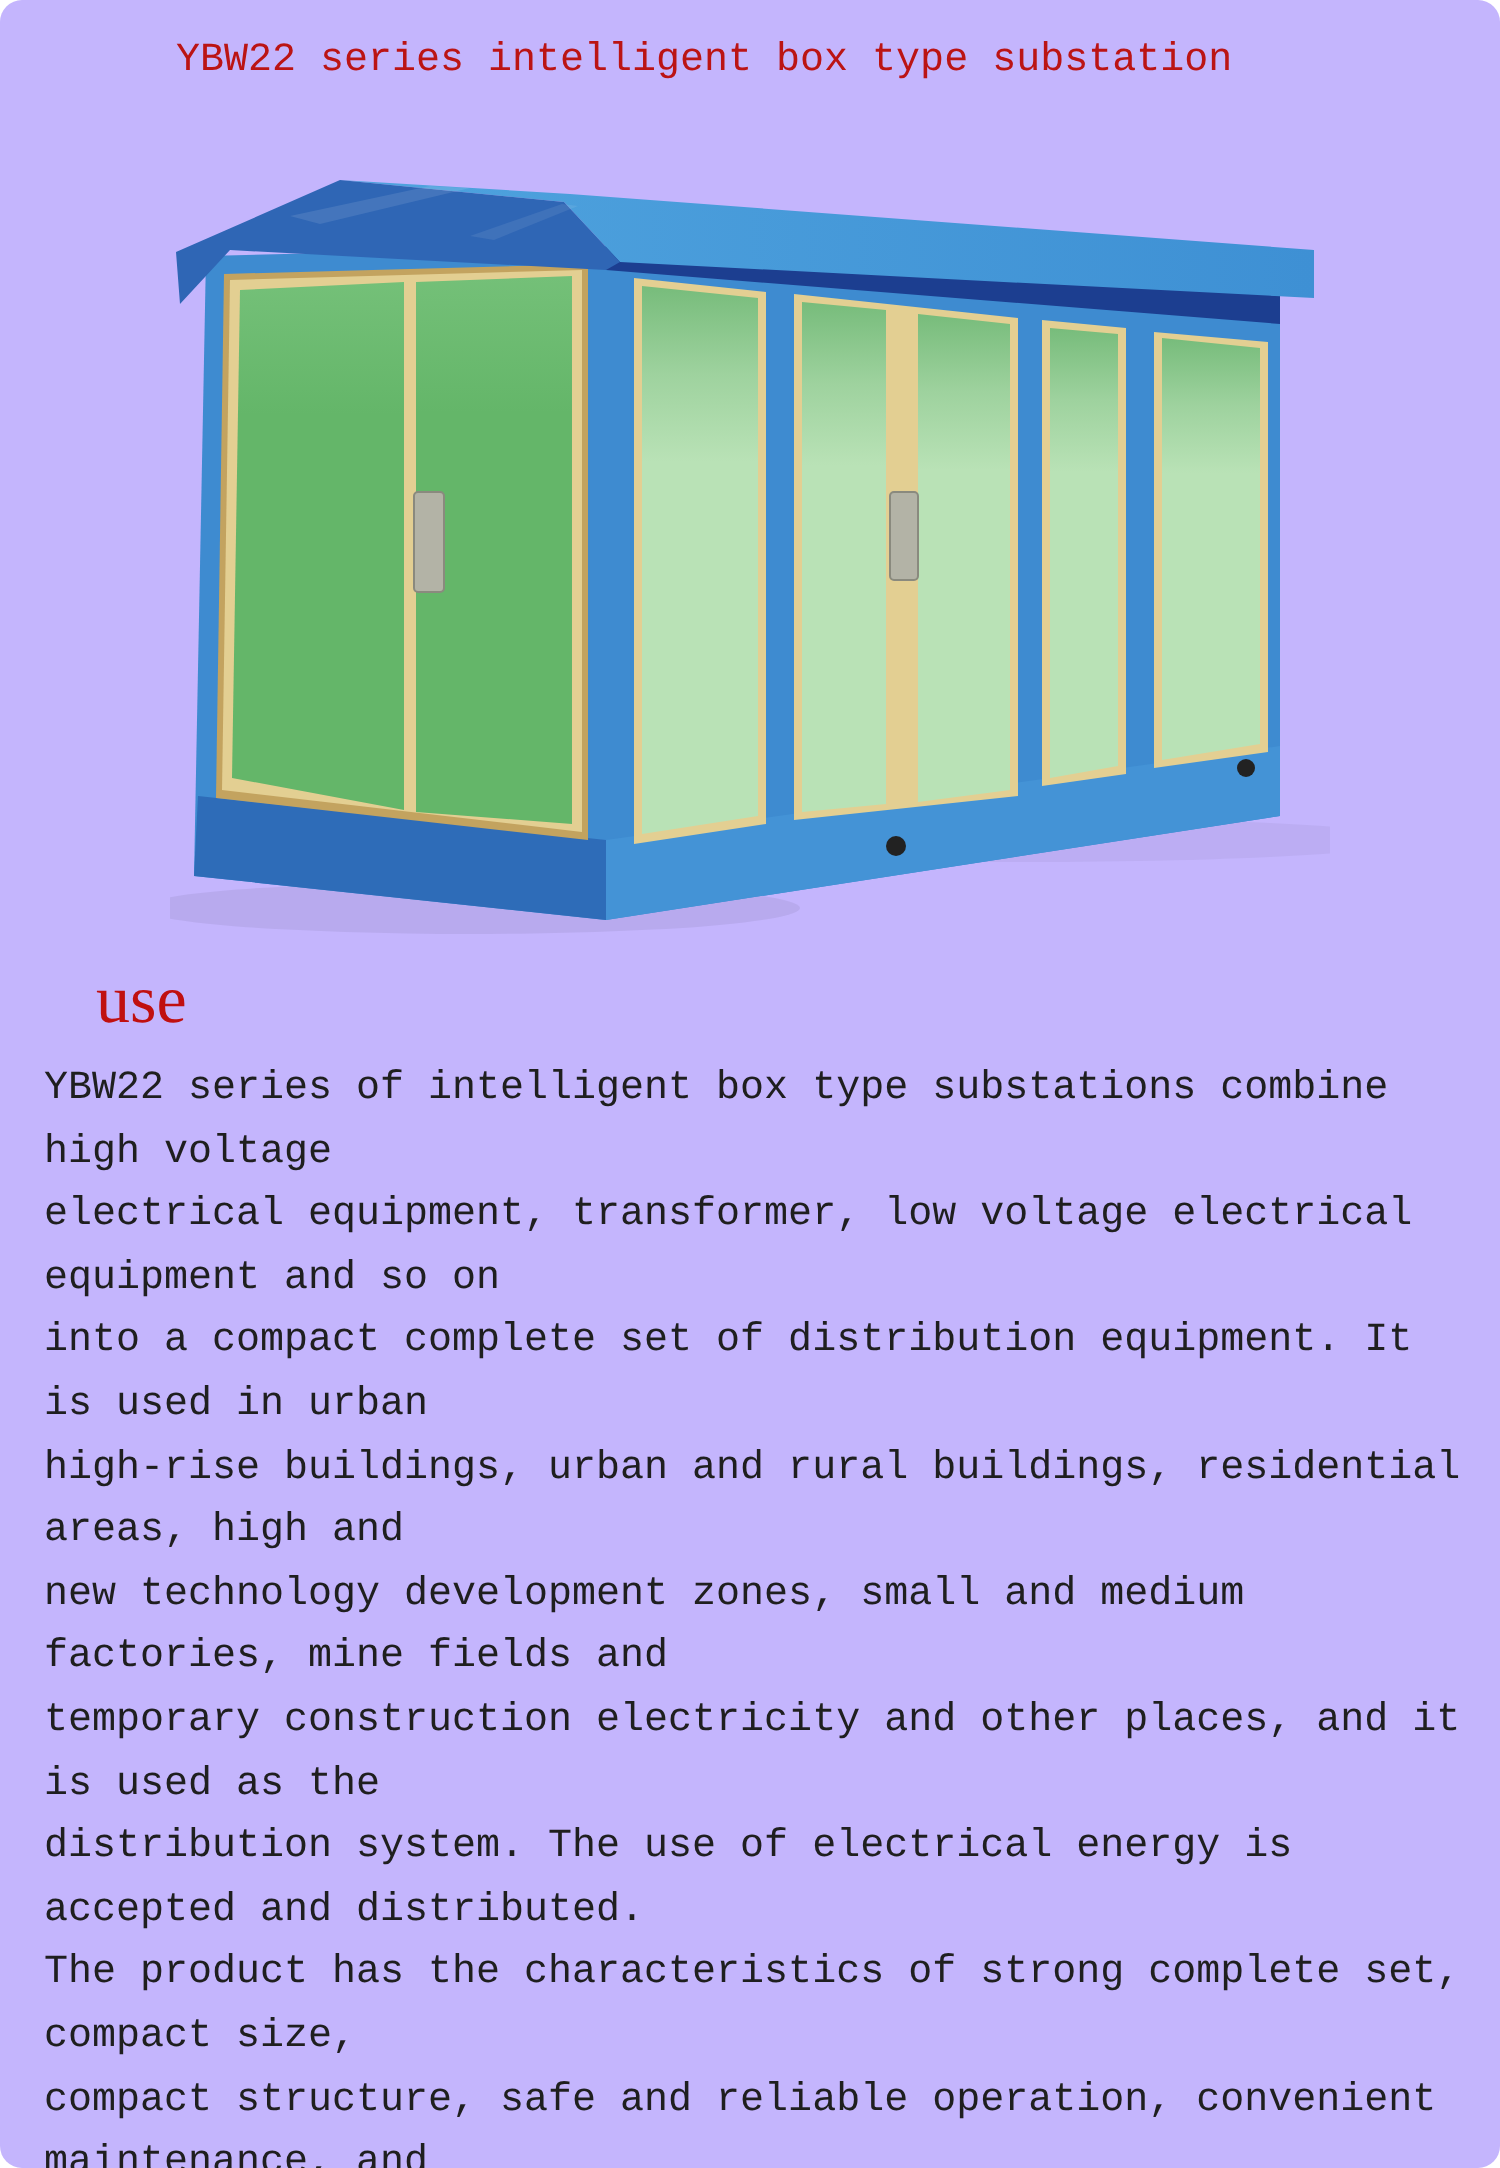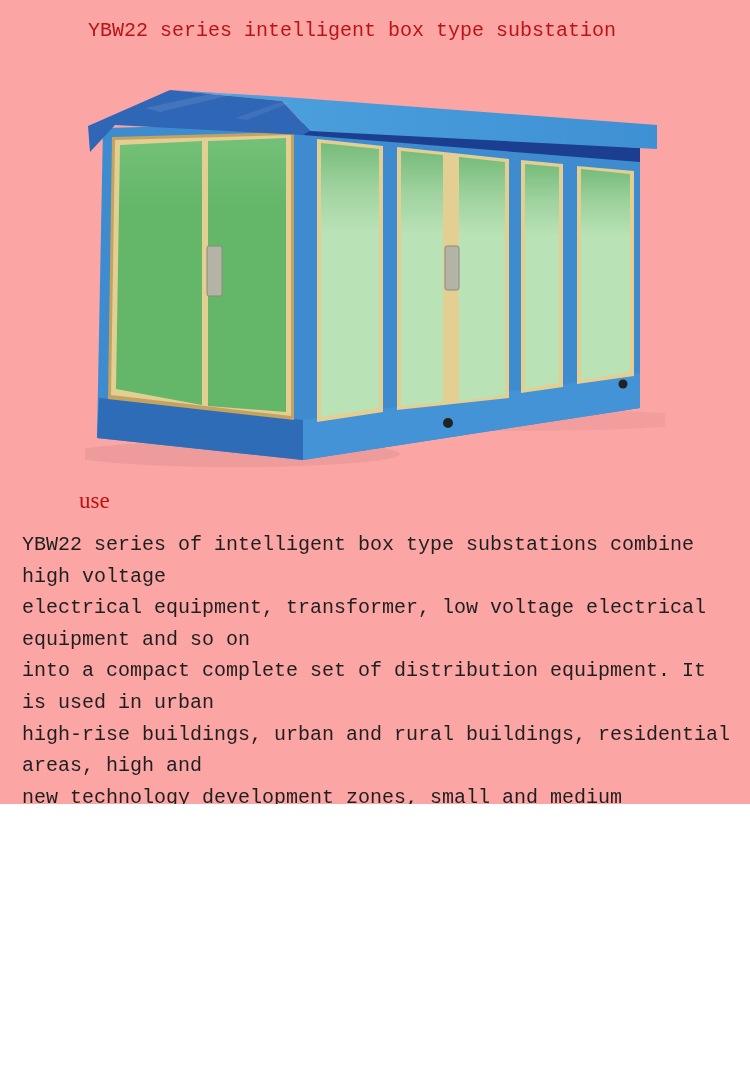--- a/index.html
+++ b/index.html
@@ -1,41 +1,42 @@
 <!DOCTYPE html>
 <html style="--c-title_red: #bb1414; --c-heading_red: #c01010; --c-body_text: #1f1f1f; --c-roof_dark_blue: #2f66b5; --c-roof_light_blue: #4fa3de; --c-shadow_navy: #1c3e90; --c-frame_blue: #3e8bd0; --c-base_blue_front: #4493d6; --c-base_blue_left: #2e6cb8; --c-left_panel_green: #64b669; --c-left_panel_green_light: #74c078; --c-front_panel_green: #b9e2b6; --c-front_panel_green_dark: #77bc7b; --c-trim_cream: #e3cf92; --c-trim_cream_dark: #c3a35f; --c-handle_gray: #b3b3a6; --c-vent_black: #222222;"><head>
 <meta charset="utf-8">
 <style>
   html,body{margin:0;padding:0;background:#ffffff;}
   .page{
     position:relative;
     width:750px;
-    height:804px;
+    height:1084px;
     margin:0 auto;
-    background:#fca5a5;
+    background:#c4b5fd;
     overflow:hidden;
     font-family:"Liberation Mono","DejaVu Sans Mono",monospace;
+    border-radius:11px;
   }
   .title{
     margin:16px 0 0 88px;
     font-size:20px;
     line-height:30px;
     letter-spacing:0;
     color:var(--c-title_red,#bb1414);
     white-space:nowrap;
   }
   .figure-wrap{
     margin:22px 0 0 85px;
     width:580px;
     height:408px;
   }
   .use-heading{
-    margin:10px 0 0 79px;
+    margin:10px 0 0 48px;
     font-family:"Liberation Serif","DejaVu Serif",serif;
-    font-size:23px;
+    font-size:34px;
     line-height:30px;
     color:var(--c-heading_red,#c01010);
   }
   .body-text{
     margin:13px 18px 0 22px;
     font-size:20px;
     line-height:31.6px;
     color:var(--c-body_text,#1f1f1f);
     white-space:pre-line;
   }

